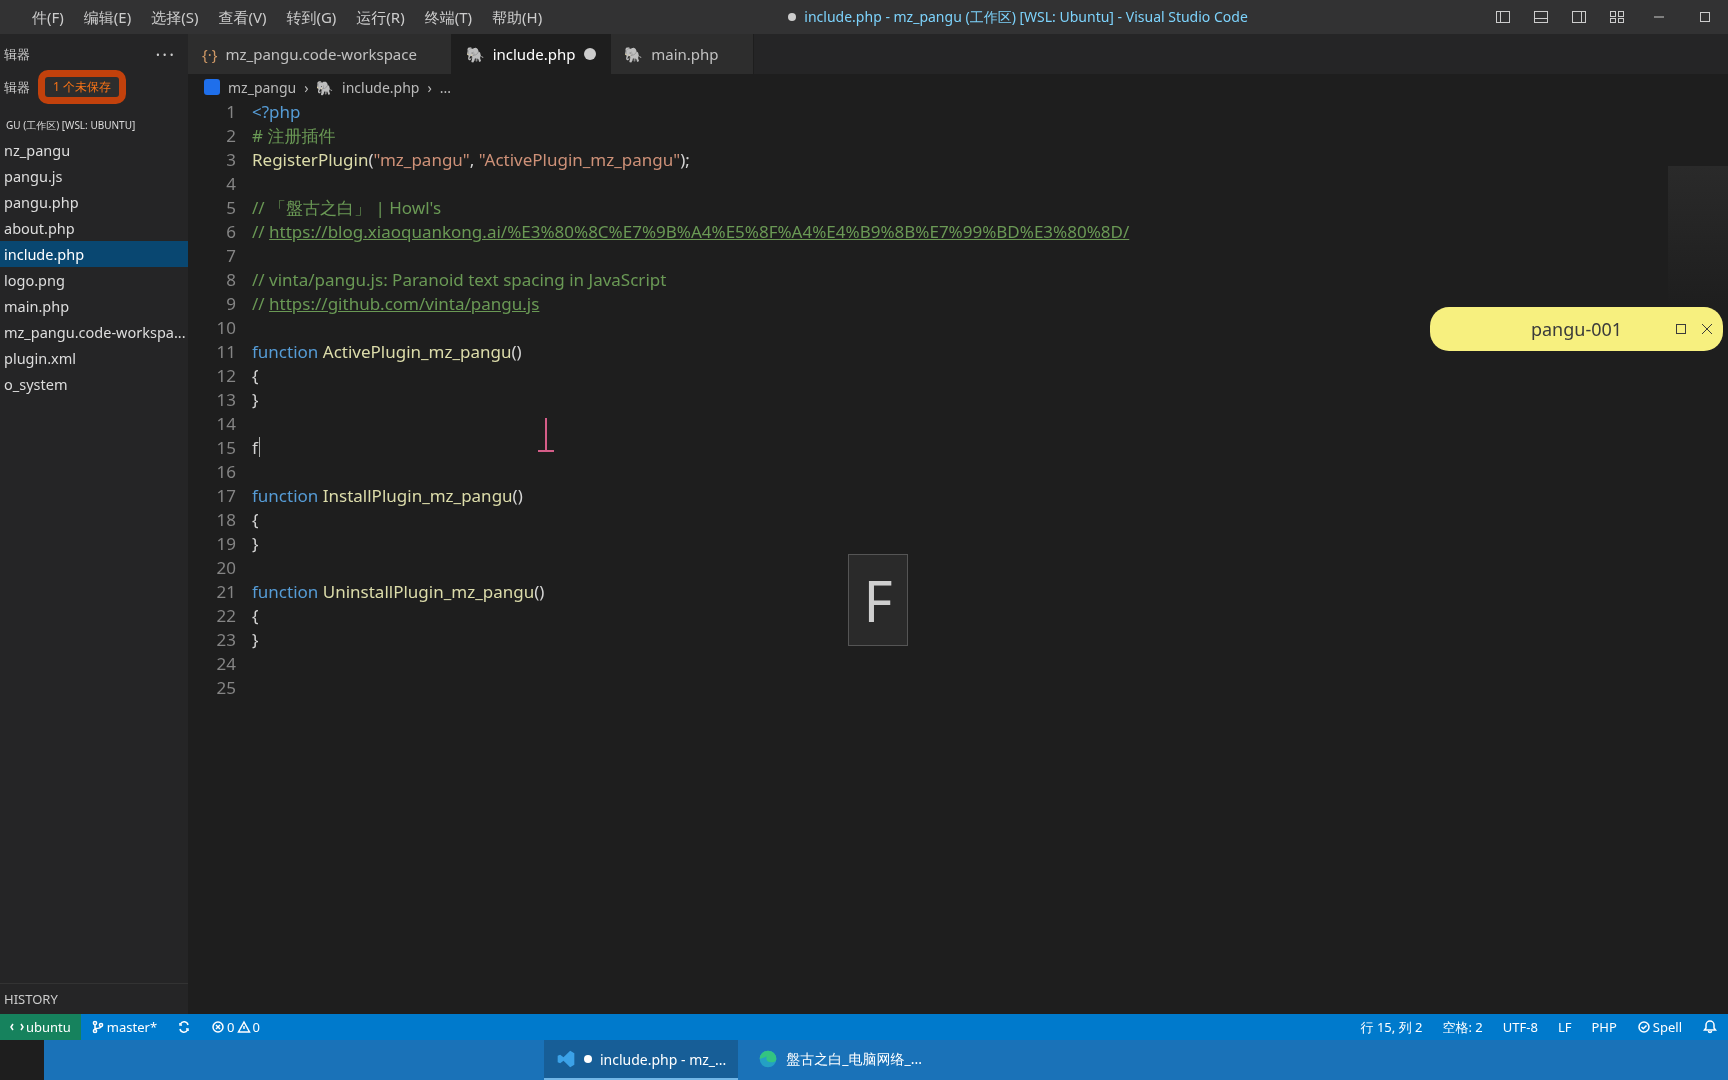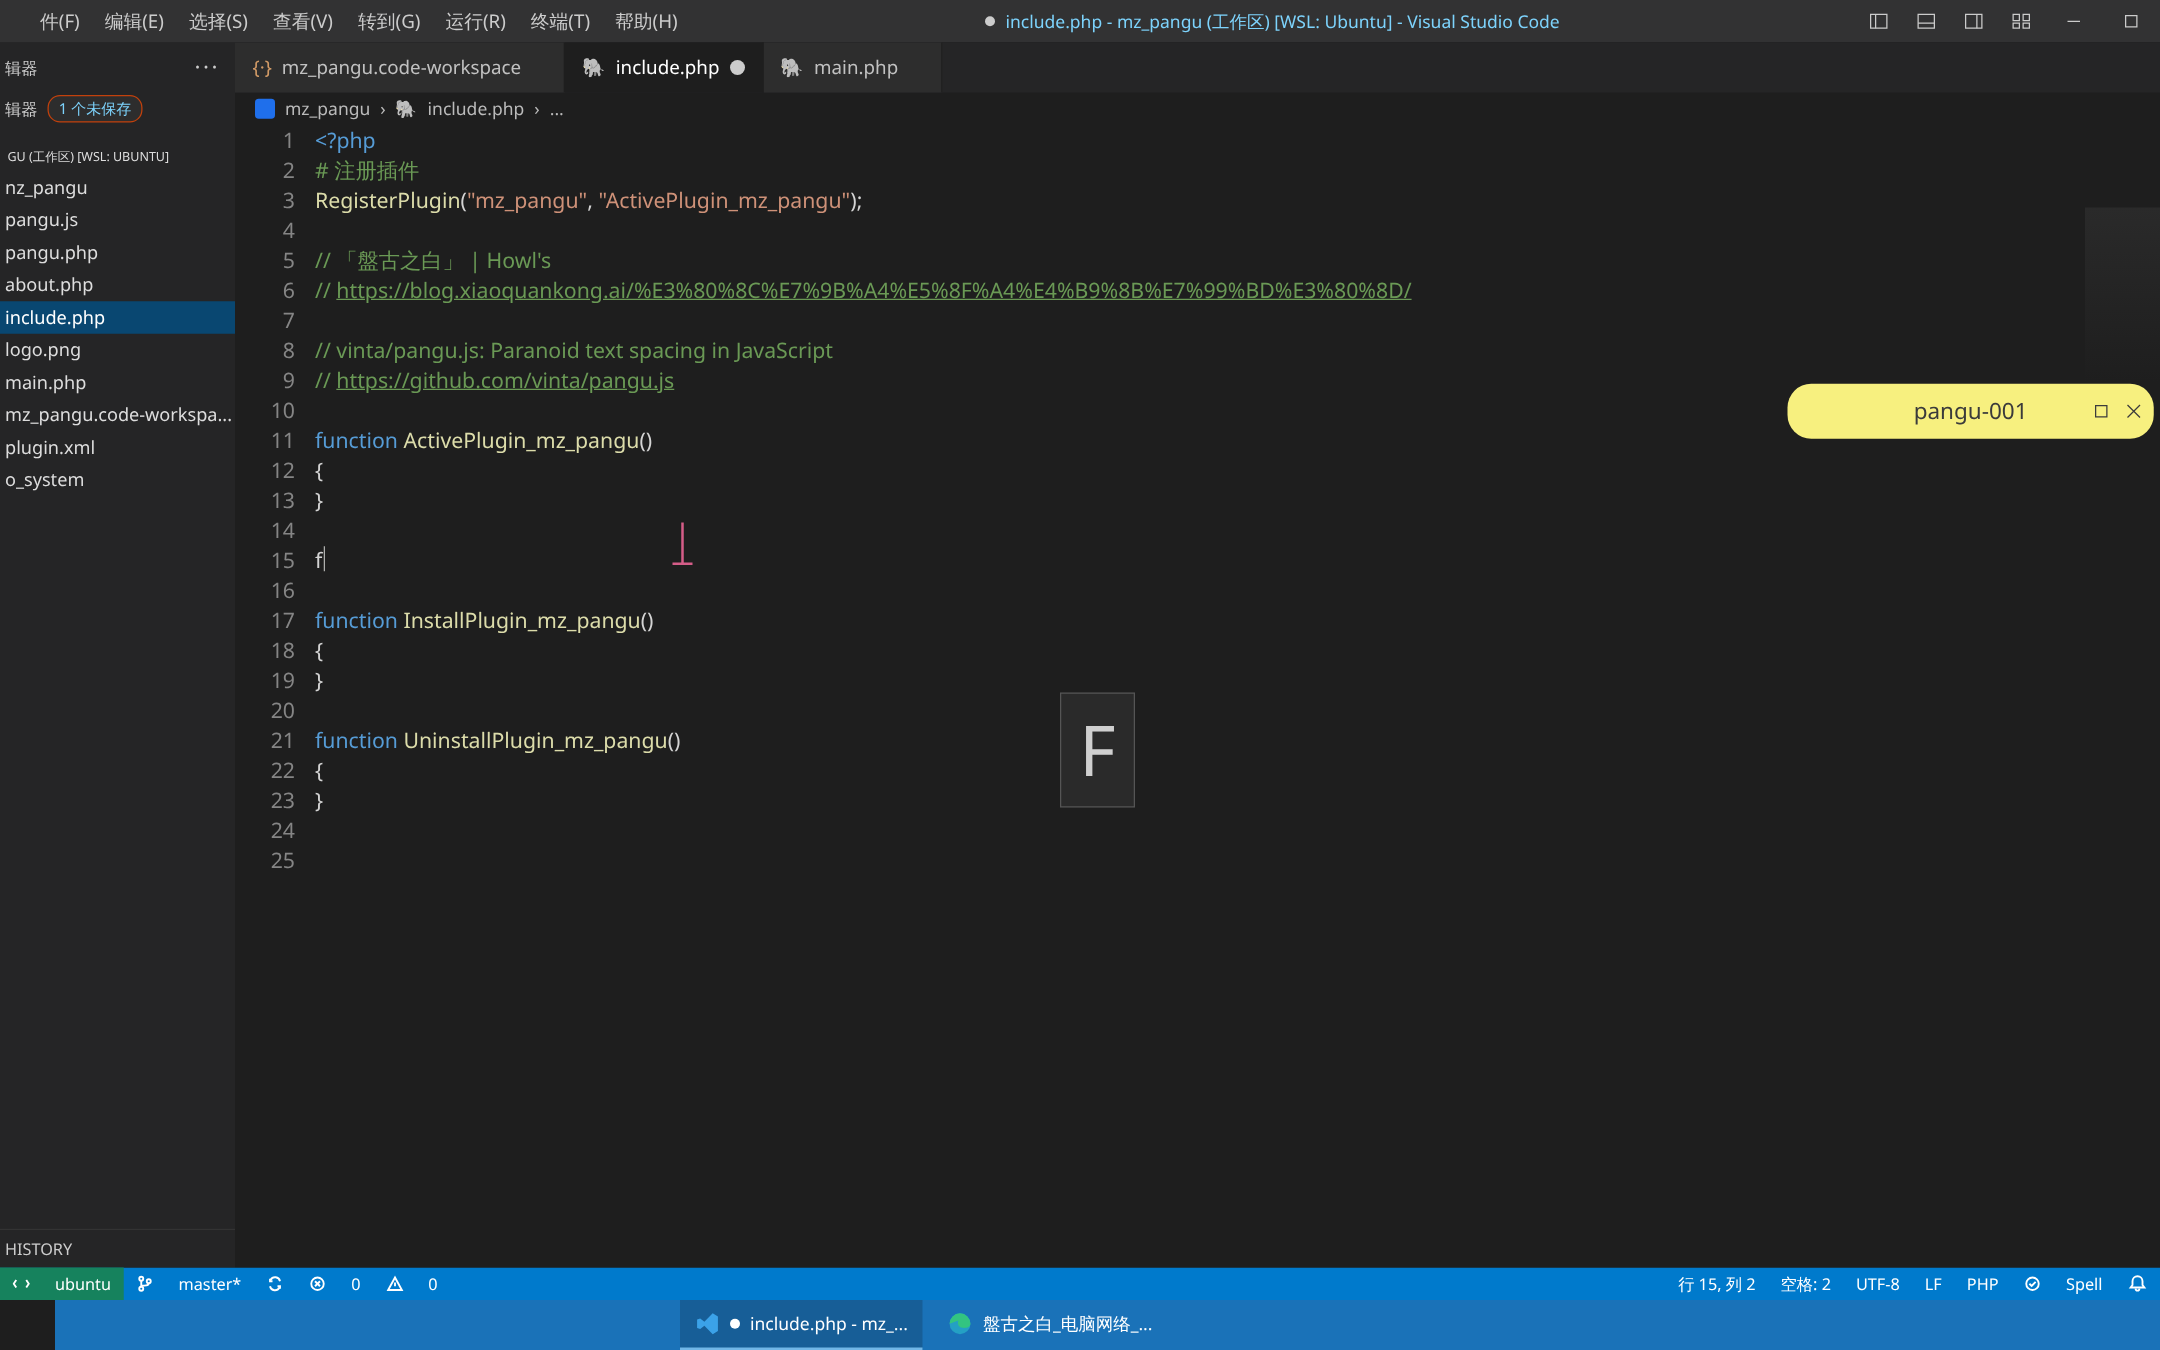--- a/index.html
+++ b/index.html
@@ -14,21 +14,21 @@
     .title-text { color:#7dd3fc; font-size:14px; }
     .title-icons { display:flex; gap:0; }
     .tb-icn { width:38px; height:34px; display:flex; align-items:center; justify-content:center; color:#ccc; }
     
     .workbench { display:flex; height:calc(100% - 34px - 26px - 40px); }
     
     .explorer { width:188px; background:#252526; display:flex; flex-direction:column; }
     .exp-head { height:40px; display:flex; align-items:center; justify-content:space-between; padding-right:12px; color:#ccc; font-size:14px; }
     .more-dots { font-size:18px; letter-spacing:2px; }
     .edit-strip { height:26px; display:flex; align-items:center; gap:8px; padding-left:4px; font-size:13px; }
-    .badge { background:#2d2d2d; border:1px solid #c2410c; border-radius:10px; padding:1px 8px; color:#7dd3fc; font-size:12px; }
+    .badge { background:#2d2d2d; border:7px solid #c2410c; border-radius:10px; padding:1px 8px; color:#f97316; font-size:12px; }
     .ws-name { padding:4px 6px; font-size:10px; font-weight:400; color:#ddd;margin-top:14px; }
     .file-item { height:26px; display:flex; align-items:center; padding-left:4px; font-size:14.5px; color:#ddd; }
     .file-item.sel { background:#094771; color:#fff; }
     .exp-growth { flex:1; }
     .history { border-top:1px solid #333; padding:6px 4px; font-size:13px; color:#ccc; }
     
     .editor { flex:1; position:relative; display:flex; flex-direction:column; background:#1e1e1e; }
     .tabs { height:40px; background:#252526; display:flex; align-items:stretch; }
     .tab { display:flex; align-items:center; gap:8px; padding:0 14px; background:#2d2d2d; border-right:1px solid #1e1e1e; font-size:15px; color:#c1c1c1; }
     .tab.active { background:#1e1e1e; color:#fff; }
@@ -47,21 +47,21 @@
     .text-caret { position:absolute; pointer-events:none; color:#d55d88; }
     .text-caret::before { content:""; display:block; width:2px; height:34px; background:#d55d88; margin:0 auto; }
     .text-caret::after { content:""; display:block; width:16px; height:2px; background:#d55d88; margin-top:-2px; }
     .big-key { position:absolute; left:660px; top:520px; width:60px; height:92px; border:1px solid #555; background:rgba(50,50,50,.6); display:flex; align-items:center; justify-content:center; font-size:56px; color:#cfcfcf; font-weight:400; }
     .minimap { position:absolute; right:0; top:66px; width:60px; height:140px; background:linear-gradient(#2a2a2a,transparent); }
     
     .sticky { position:absolute; top:307px; right:5px; width:293px; height:44px; background:#f7f07f; color:#3b3b3b; display:flex; align-items:center; justify-content:center; font-size:18px;border-radius:19px; }
     .sticky .sx { position:absolute; right:10px; display:flex; gap:14px; font-size:16px; align-items:center;}
     
     .statusbar { height:26px; background:#007acc; display:flex; align-items:center; font-size:13px; color:#fff; }
-    .sb-item { padding:0 10px; display:flex; align-items:center; gap:20px; }
+    .sb-item { padding:0 10px; display:flex; align-items:center; gap:2px; }
     .sb-remote { background:#16825d; height:100%; }
     .sb-spacer { flex:1; }
     
     .taskbar { height:40px; background:#1a72b8; display:flex; align-items:center; gap:8px; padding-left:500px;margin-left:44px; }
     .task-btn { height:40px; display:flex; align-items:center; gap:8px; padding:0 12px; color:#fff; font-size:14px; border-bottom:2px solid transparent; }
     .task-btn.active { background:#175e97; border-bottom-color:#71b6e6; }
     .app-icn { width:20px; height:20px; }
     svg { display:block; }
   </style>
 </head>

